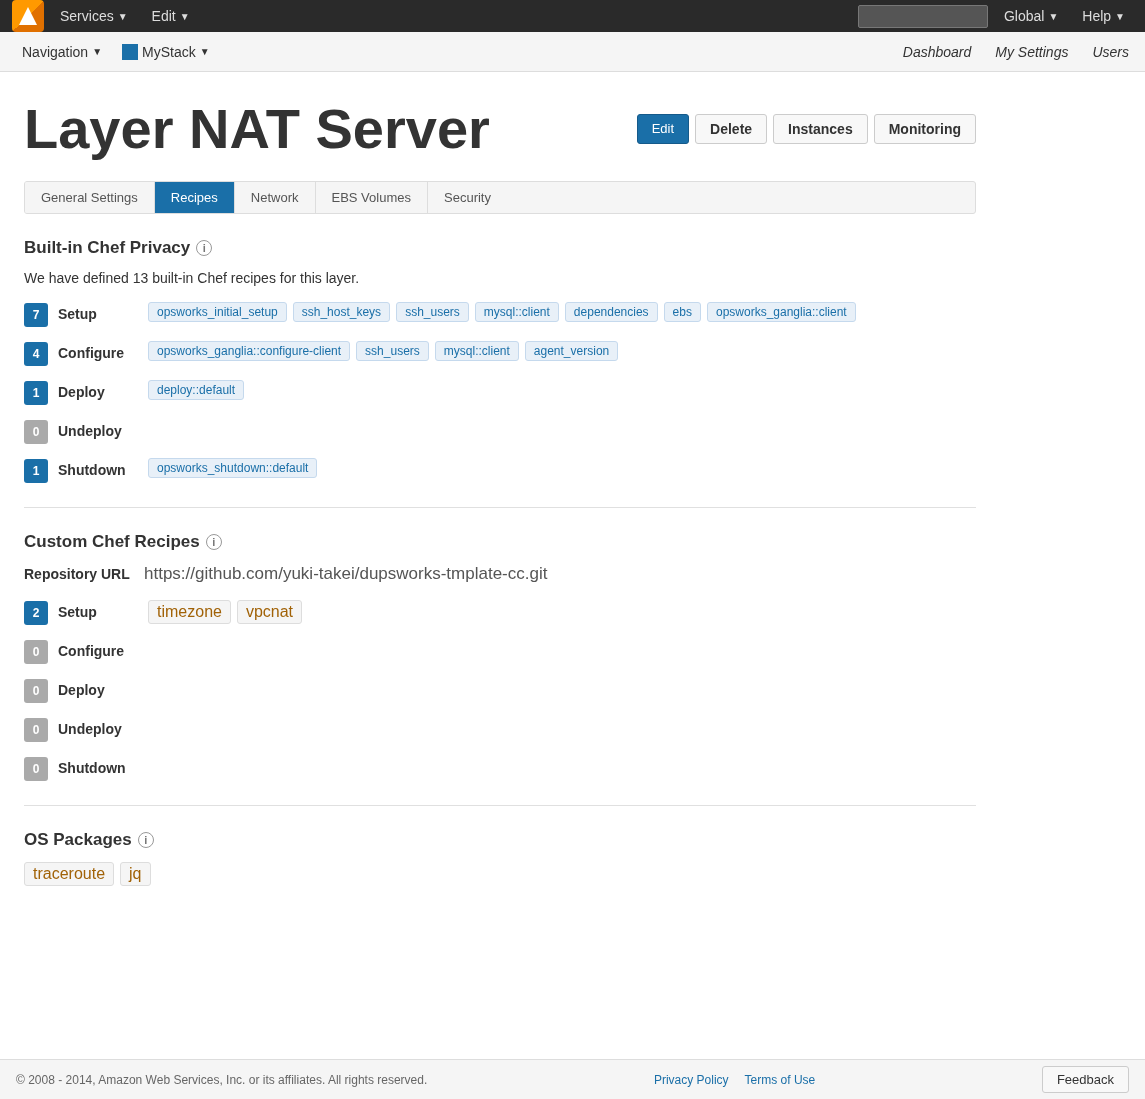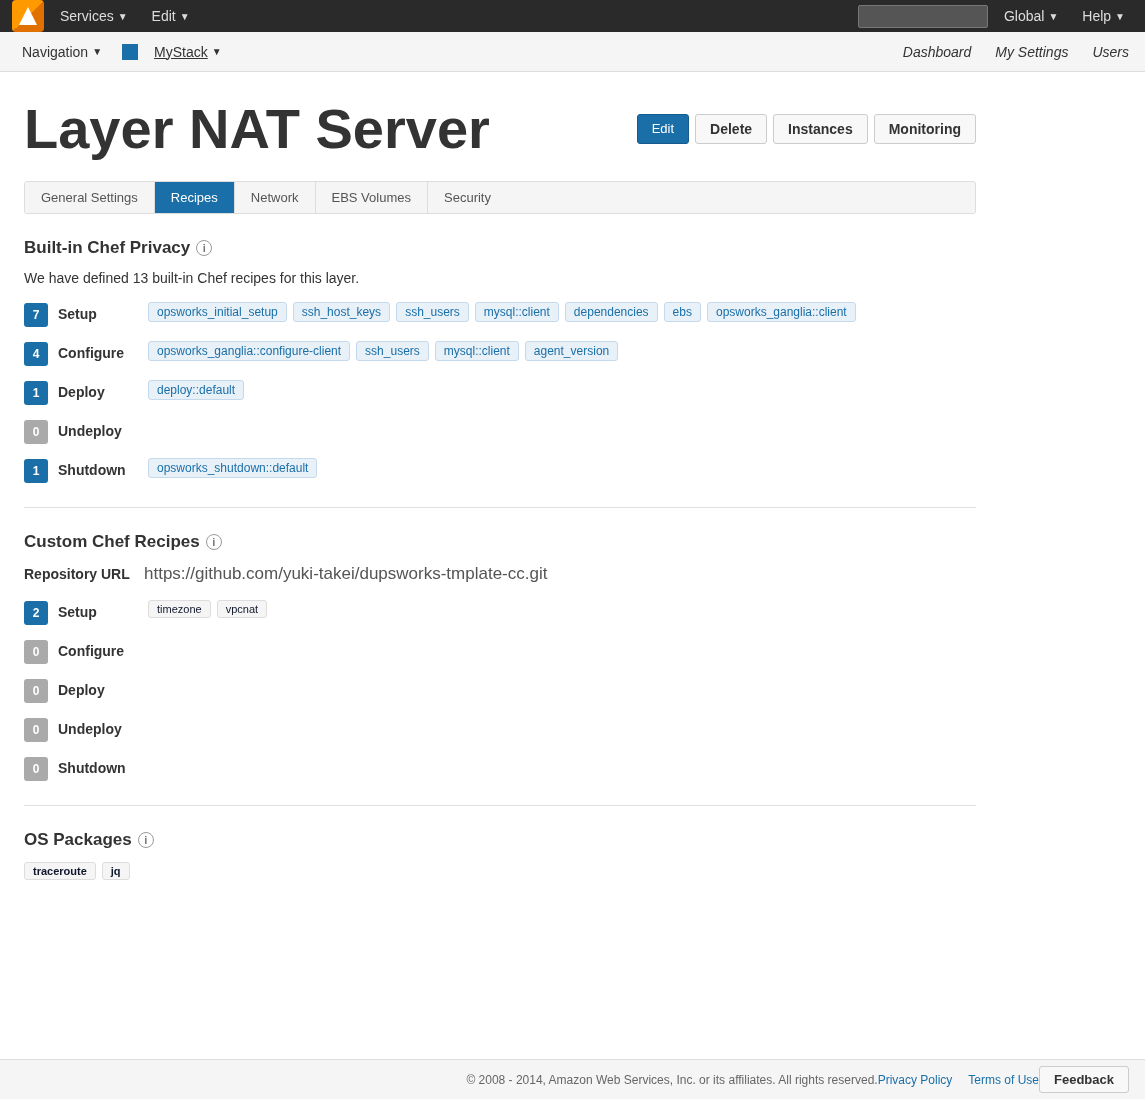--- a/index.html
+++ b/index.html
@@ -206,25 +206,25 @@
       background: #e8f0f8;
       color: #1a6fa8;
       border: 1px solid #c5d9ed;
       border-radius: 3px;
       padding: 2px 8px;
       font-size: 12px;
       cursor: default;
     }
     .tag-plain {
       background: #f5f5f5;
-      color: #0f172a;
+      color: #a16207;
       border: 1px solid #ddd;
       border-radius: 3px;
       padding: 2px 8px;
-      font-size: 11px;
+      font-size: 16px;
     }
 
     
     .repo-row {
       display: flex;
       margin-bottom: 16px;
       gap: 10px;
       align-items: center;
     }
     .repo-label {
@@ -240,36 +240,35 @@
     .footer {
       position: fixed;
       bottom: 0;
       left: 0;
       right: 0;
       background: #f5f5f5;
       border-top: 1px solid #ddd;
       height: 40px;
       display: flex;
       align-items: center;
-      justify-content: flex-end;
+      justify-content: space-between;
       padding: 0 16px;
       font-size: 12px;
       color: #666;
     }
     .footer-links { display: flex; gap: 16px; }
     .footer-links a { color: #1a6fa8; text-decoration: none; }
     .feedback-btn {
       background: #f8f8f8;
       border: 1px solid #ccc;
       padding: 5px 14px;
       cursor: pointer;
       font-size: 13px;
       border-radius: 3px;
       color: #333;
-      font-weight: bold;
     }
   </style>
 </head>
 <body>
 
 <div class="top-bar">
   <div class="top-bar-left">
     <div class="top-bar-logo">
       <div class="logo-inner"></div>
     </div>
@@ -296,21 +295,21 @@
 </div>
 
 <div class="secondary-nav">
   <div class="secondary-nav-left">
     <button class="nav-btn">
       <span>Navigation</span>
       <span class="caret">▼</span>
     </button>
     <button class="nav-btn">
       <span class="stack-icon"></span>
-      <span style="margin-left:12px;text-decoration:underline;">MyStack</span>
+      <span style="margin-left:0;">MyStack</span>
       <span class="caret">▼</span>
     </button>
   </div>
   <div class="secondary-nav-right">
     <a href="#">Dashboard</a>
     <a href="#">My Settings</a>
     <a href="#">Users</a>
   </div>
 </div>
 
@@ -434,21 +433,21 @@
     <div class="recipe-tags"></div>
   </div>
 
   <hr class="section-divider">
 
   <div class="section-title">
     <span>OS Packages</span>
     <span class="info-icon">i</span>
   </div>
 
-  <div class="recipe-tags" style="margin-top:8px;font-weight:bold;">
+  <div class="recipe-tags" style="margin-top:8px;">
     <span class="tag-plain">traceroute</span>
     <span class="tag-plain">jq</span>
   </div>
 
 </div>
 
 <div class="footer">
   <span>© 2008 - 2014, Amazon Web Services, Inc. or its affiliates. All rights reserved.</span>
   <div class="footer-links">
     <a href="#">Privacy Policy</a>

